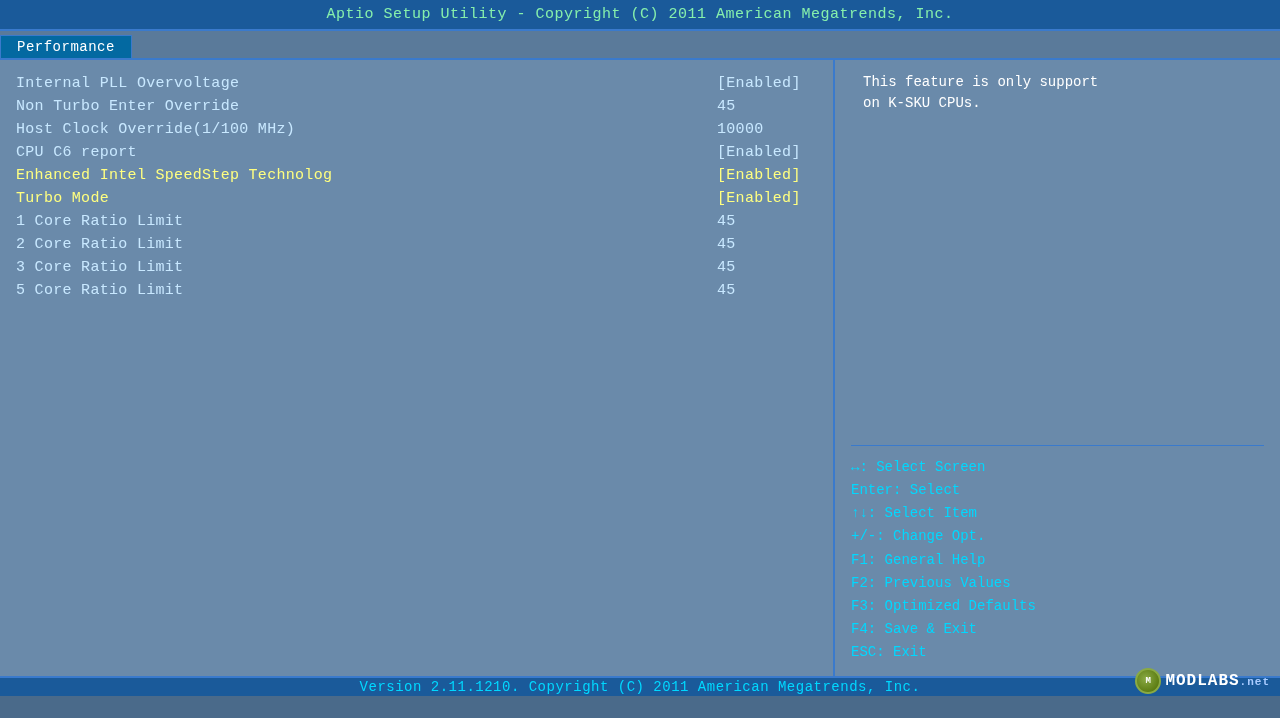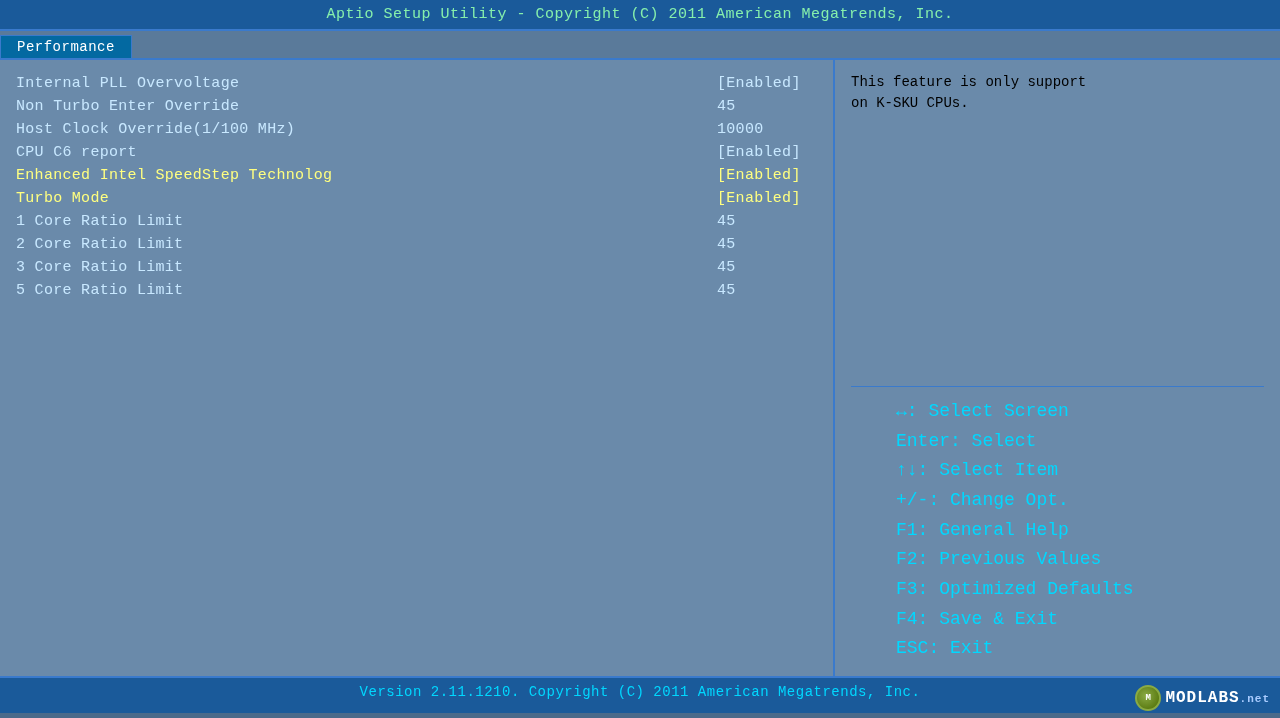--- a/index.html
+++ b/index.html
@@ -91,53 +91,54 @@
     
     .right-panel {
       flex: 1;
       background: #6a8aaa;
       padding: 12px 16px;
       display: flex;
       flex-direction: column;
     }
 
     .help-text {
-      color: #000000;
+      color: #ffffff;
       font-size: 14px;
       font-family: 'Courier New', Courier, monospace;
       line-height: 1.5;
       flex: 1;
+      margin-left: 12px;
     }
 
     .divider {
       border: none;
       border-top: 1px solid #3a7acc;
       margin: 10px 0;
     }
 
     .key-help {
       color: #00d8ff;
-      font-size: 18px;
+      font-size: 14px;
       font-family: 'Courier New', Courier, monospace;
       line-height: 1.65;
-      margin-left: 45px;
     }
 
     
     .footer {
       background: #1a5a9a;
       color: #00d8ff;
       text-align: center;
       padding: 6px 0;
       font-size: 14px;
       letter-spacing: 0.5px;
       display: flex;
+      align-items: center;
       justify-content: center;
       position: relative;
-      height: 35px;
+      height: 18px;
     }
 
     .footer-logo {
       position: absolute;
       right: 10px;
       bottom: 2px;
       display: flex;
       align-items: center;
       gap: 4px;
     }

